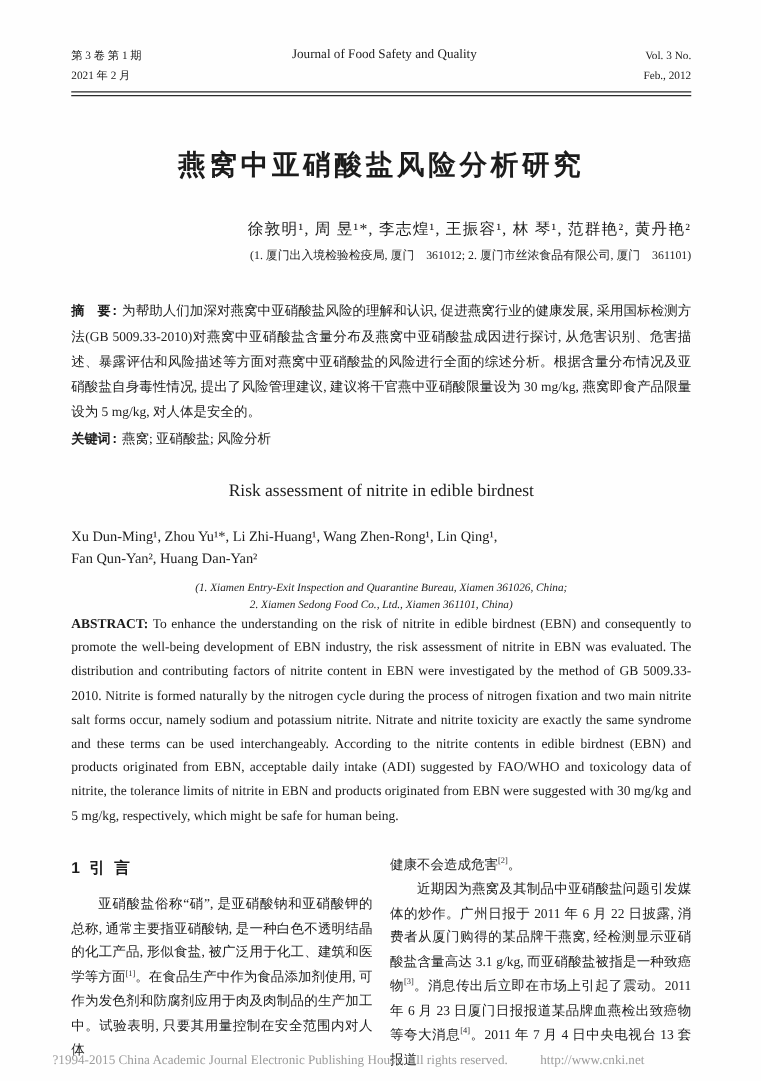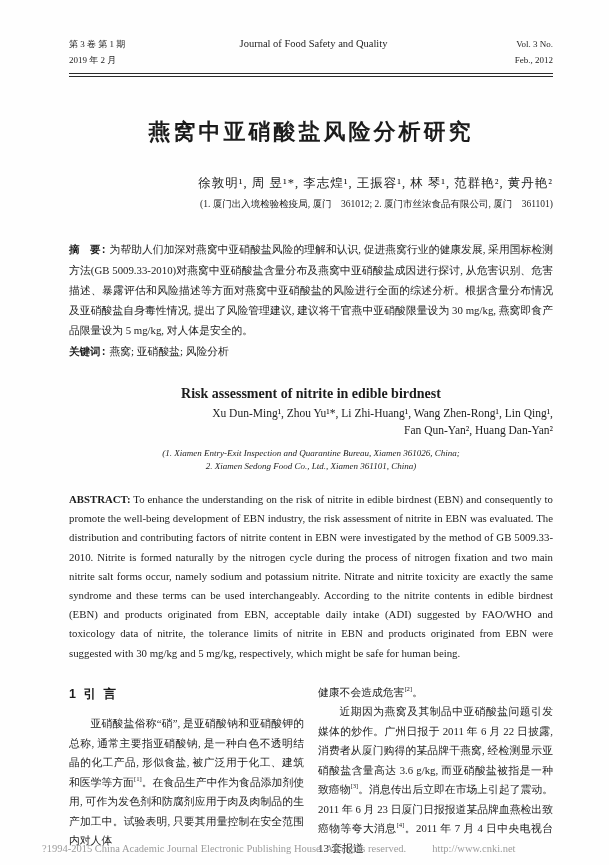--- a/index.html
+++ b/index.html
@@ -4,21 +4,20 @@
 <style>
   * { margin: 0; padding: 0; box-sizing: border-box; }
   html, body { background: #ffffff; }
   body { font-family: "Liberation Serif", "DejaVu Serif", serif; color: #1c1c1c; }
   .page {
     position: relative;
     width: 609px; height: 865px;
     margin: 0 auto;
     background: #fefefe;
     overflow: hidden;
-    padding-left: 12px;
   }
   .content { padding: 0 56px 0 57px; }
 
   
   .jheader {
     display: flex; justify-content: space-between; align-items: flex-start;
     padding: 36px 56px 0 57px;
   }
   .jh-left, .jh-right { font-size: 9px; line-height: 16px; white-space: nowrap; }
   .jh-right { text-align: right; margin-left: 13px; }
@@ -45,26 +44,26 @@
   .abstract-cn {
     margin-top: 28px; font-size: 10.8px; line-height: 20px; text-align: justify;
   }
   .label-hei {
     font-family: Liberation Mono, monospace;
     font-weight: bold; font-size: 10.5px;
   }
   .keywords-cn { font-size: 10.8px; line-height: 20px; margin-top: 1px; }
 
   
-  .title-en { margin-top: 24px; text-align: center; font-size: 14px; font-weight: bold; }
-  .authors-en { margin-top: 3px; text-align: right; font-size: 11.5px; line-height: 17px; }
+  .title-en { margin-top: 24px; text-align: center; font-size: 14px; font-weight: normal; }
+  .authors-en { margin-top: 20px; text-align: left; font-size: 11.5px; line-height: 17px; }
   .affil-en { margin-top: 8px; text-align: center; font-style: italic; font-size: 9px; line-height: 13px; }
 
   
-  .abstract-en { margin-top: 17px; font-size: 10.8px; line-height: 19.2px; text-align: justify; }
+  .abstract-en { font-size: 10.8px; line-height: 19.2px; text-align: justify; }
   .abstract-en b, .keywords-en b { font-weight: bold; }
   .keywords-en { font-size: 10.8px; line-height: 19.2px; }
 
   
   .columns { display: flex; gap: 14px; margin-top: 20px; }
   .col { flex: 1; font-size: 10.8px; line-height: 19.5px; text-align: justify; }
   .sec-heading {
     font-family: "Liberation Sans", "DejaVu Sans", sans-serif;
     font-size: 12.5px; font-weight: bold; letter-spacing: 2px;
     margin: 2px 0 10px 0;
@@ -81,21 +80,21 @@
   .copyright .url { margin-left: 26px; }
 </style>
 </head>
 <body>
 
 <div class="page">
 
   <div class="jheader">
     <div class="jh-left">
       <div>第 3 卷 第 1 期</div>
-      <div>2019 年 2 月</div>
+      <div>2021 年 2 月</div>
     </div>
     <div class="jh-center">
       <div class="jh-title-en">Journal of Food Safety and Quality</div>
     </div>
     <div class="jh-right">
       <div>Vol. 3 No.</div>
       <div>Feb., 2012</div>
     </div>
   </div>
   <div class="double-rule"></div>
@@ -120,20 +119,20 @@
 
     <p class="abstract-en"><b>ABSTRACT:</b> <span>To enhance the understanding on the risk of nitrite in edible birdnest (EBN) and consequently to promote the well-being development of EBN industry, the risk assessment of nitrite in EBN was evaluated. The distribution and contributing factors of nitrite content in EBN were investigated by the method of GB 5009.33-2010. Nitrite is formed naturally by the nitrogen cycle during the process of nitrogen fixation and two main nitrite salt forms occur, namely sodium and potassium nitrite. Nitrate and nitrite toxicity are exactly the same syndrome and these terms can be used interchangeably. According to the nitrite contents in edible birdnest (EBN) and products originated from EBN, acceptable daily intake (ADI) suggested by FAO/WHO and toxicology data of nitrite, the tolerance limits of nitrite in EBN and products originated from EBN were suggested with 30 mg/kg and 5 mg/kg, respectively, which might be safe for human being.</span></p>
 
     <div class="columns">
       <div class="col">
         <div class="sec-heading">1  引  言</div>
         <p class="indent"><span>亚硝酸盐俗称“硝”, 是亚硝酸钠和亚硝酸钾的总称, 通常主要指亚硝酸钠, 是一种白色不透明结晶的化工产品, 形似食盐, 被广泛用于化工、建筑和医学等方面</span><sup>[1]</sup><span>。在食品生产中作为食品添加剂使用, 可作为发色剂和防腐剂应用于肉及肉制品的生产加工中。试验表明, 只要其用量控制在安全范围内对人体</span></p>
       </div>
       <div class="col">
         <p><span>健康不会造成危害</span><sup>[2]</sup><span>。</span></p>
-        <p class="indent"><span>近期因为燕窝及其制品中亚硝酸盐问题引发媒体的炒作。广州日报于 2011 年 6 月 22 日披露, 消费者从厦门购得的某品牌干燕窝, 经检测显示亚硝酸盐含量高达 3.6 g/kg, 而亚硝酸盐被指是一种致癌物</span><sup>[3]</sup><span>。消息传出后立即在市场上引起了震动。2011 年 6 月 23 日厦门日报报道某品牌血燕检出致癌物等夸大消息</span><sup>[4]</sup><span>。2011 年 7 月 4 日中央电视台 13 套报道</span></p>
+        <p class="indent"><span>近期因为燕窝及其制品中亚硝酸盐问题引发媒体的炒作。广州日报于 2011 年 6 月 22 日披露, 消费者从厦门购得的某品牌干燕窝, 经检测显示亚硝酸盐含量高达 3.1 g/kg, 而亚硝酸盐被指是一种致癌物</span><sup>[3]</sup><span>。消息传出后立即在市场上引起了震动。2011 年 6 月 23 日厦门日报报道某品牌血燕检出致癌物等夸大消息</span><sup>[4]</sup><span>。2011 年 7 月 4 日中央电视台 13 套报道</span></p>
       </div>
     </div>
   </div>
 
   <div class="copyright"><span>?1994-2015 China Academic Journal Electronic Publishing House. All rights reserved.</span><span class="url">http://www.cnki.net</span></div>
 
 </div>
 
 </body></html>

